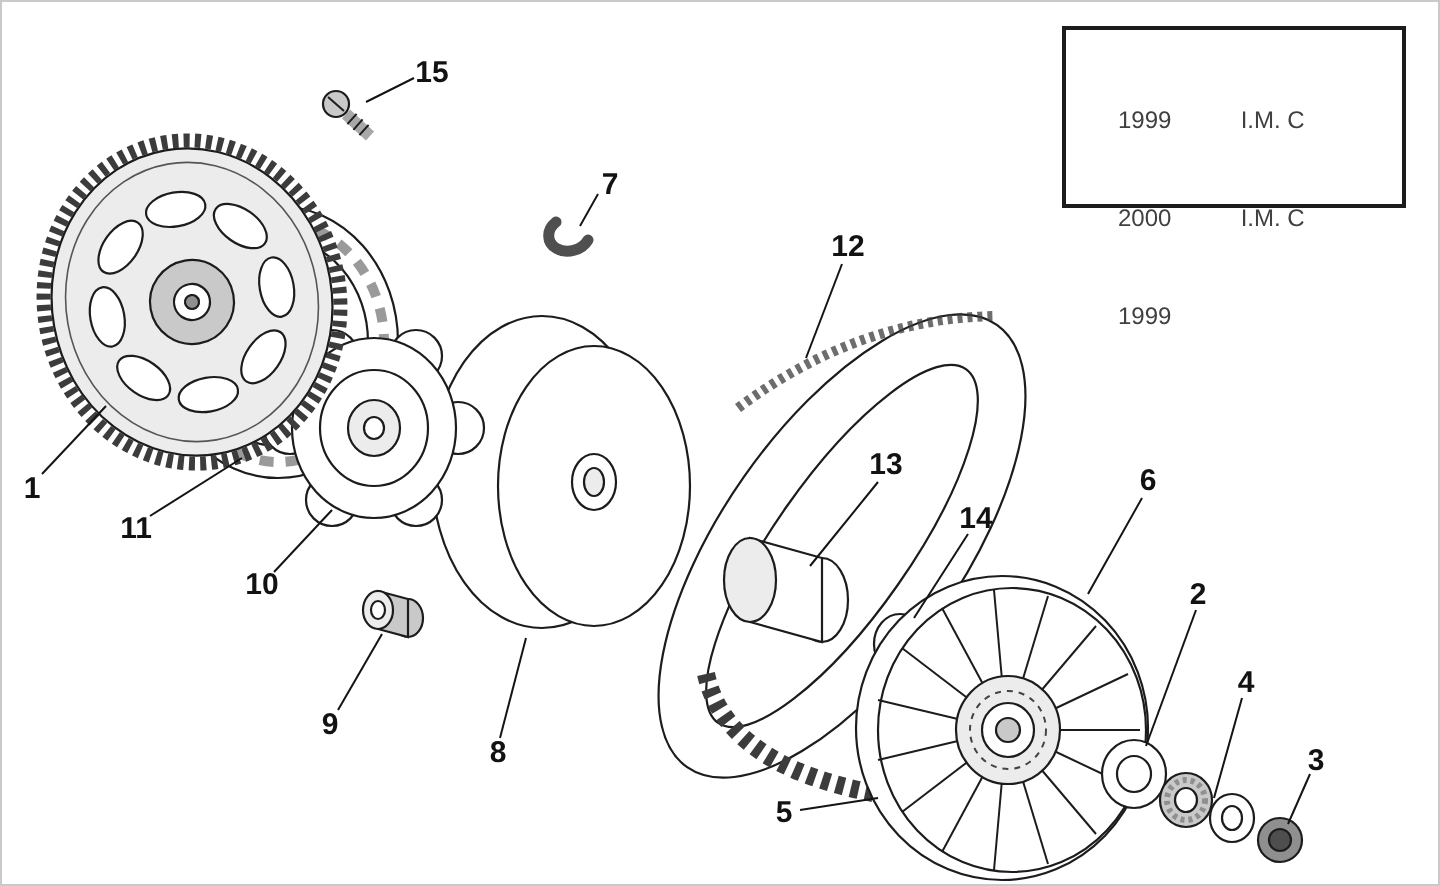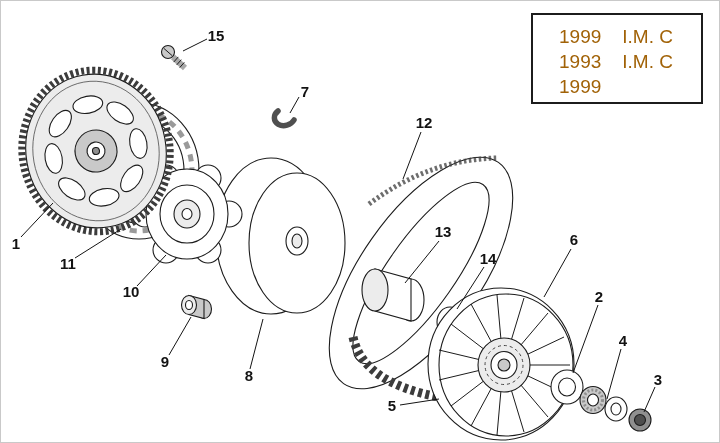--- a/index.html
+++ b/index.html
@@ -34,21 +34,21 @@
     font-family:"Liberation Sans", sans-serif;
     font-size:15px; font-weight:700; fill:#121212;
   }
 
   
   .legend {
     position:absolute; left:530px; top:12px; width:172px; height:91px;
     border:2px solid var(--line,#1c1c1c); background:#fff;
     padding:9px 0 0 26px;
   }
-  .legend-row { font-size:19px; line-height:25px; color:#a16207; white-space:nowrap; }
+  .legend-row { font-size:12px; line-height:25px; color:#404040; white-space:nowrap;margin-top:24px; }
   .legend-year { display:inline-block; width:58px; }
 </style>
 </head>
 <body>
 
 <div class="stage">
 
   <svg width="720" height="443" viewBox="0 0 720 443">
 
     <g>
@@ -214,21 +214,21 @@
       <text class="callout" text-anchor="middle" x="215" y="40">15</text>
     </g>
   </svg>
 
   <div class="legend">
     <div class="legend-row">
       <span class="legend-year">1999</span>
       <span class="legend-code">I.M. C</span>
     </div>
     <div class="legend-row">
-      <span class="legend-year">1993</span>
+      <span class="legend-year">2000</span>
       <span class="legend-code">I.M. C</span>
     </div>
     <div class="legend-row">
       <span class="legend-year">1999</span>
       <span class="legend-code"></span>
     </div>
   </div>
 
 </div>
 

